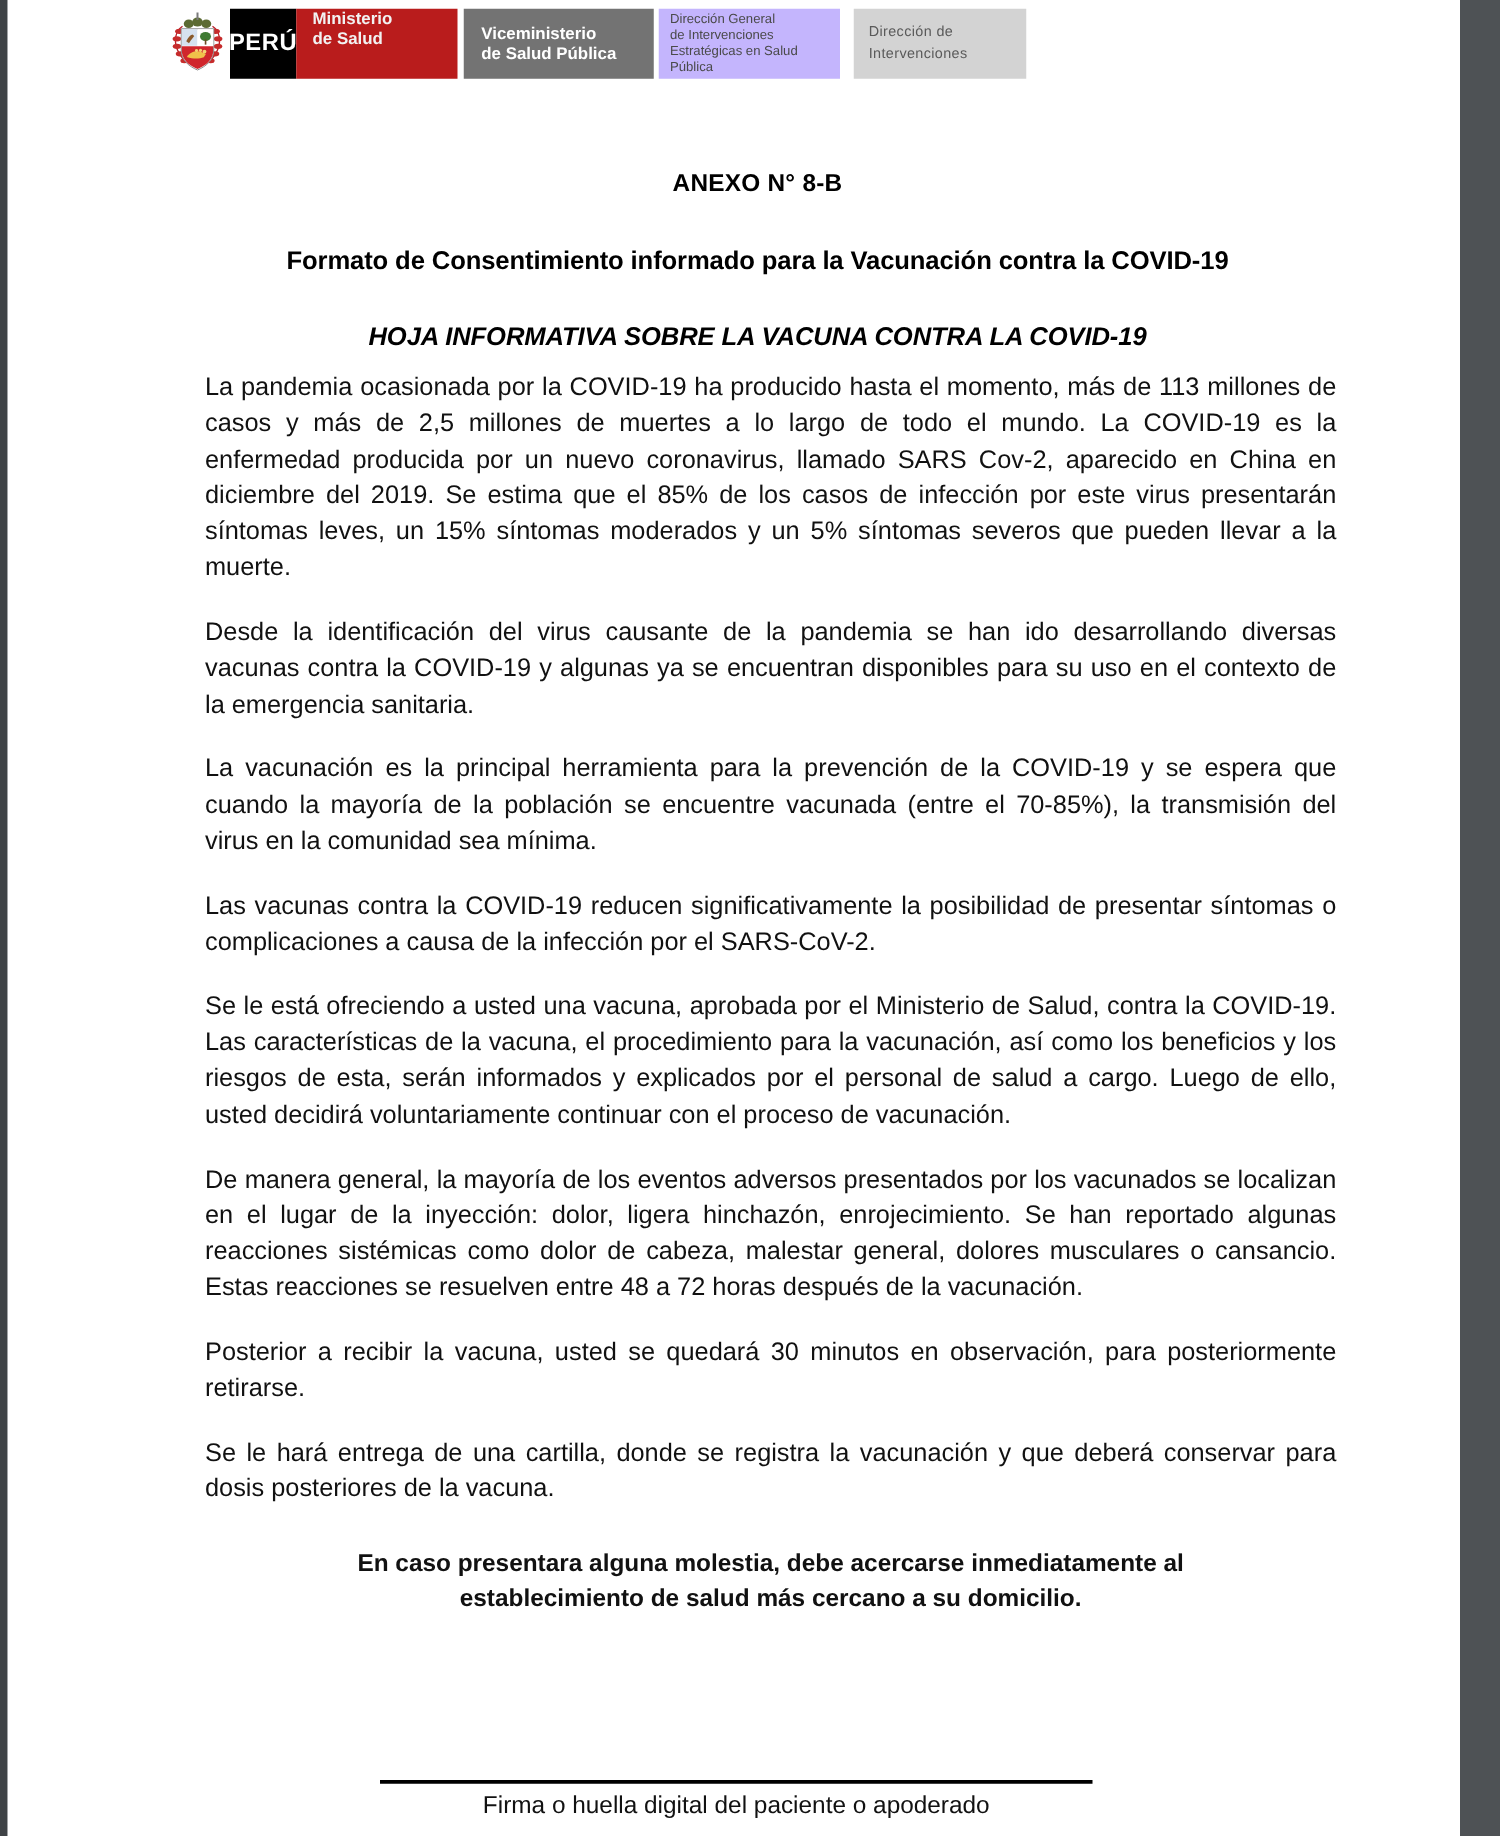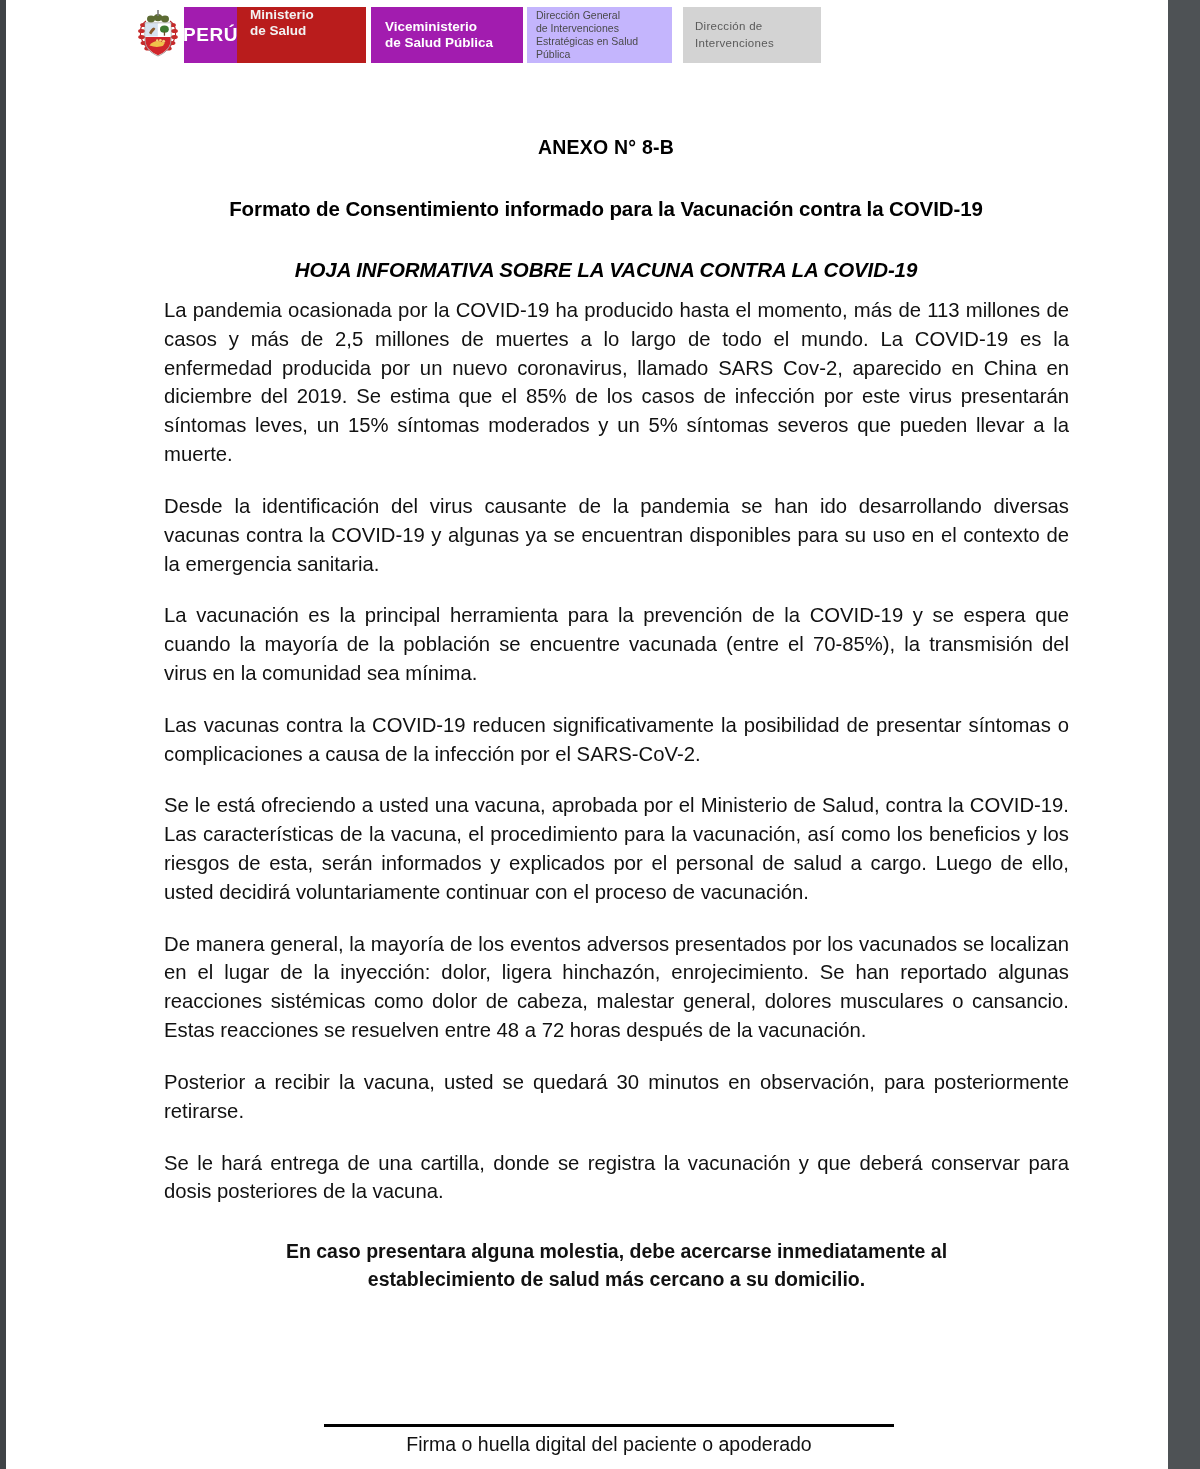--- a/index.html
+++ b/index.html
@@ -49,21 +49,21 @@
   }
   .hdr-seal {
     width: 52px;
     display: flex;
     align-items: center;
     justify-content: center;
     background: #ffffff;
   }
   .hdr-peru {
     width: 53px;
-    background: #a21caf;
+    background: #000000;
     display: flex;
     align-items: center;
     justify-content: center;
   }
   .hdr-peru span {
     color: #ffffff;
     font-weight: bold;
     font-size: 19px;
     letter-spacing: 0.5px;
     font-family: "Liberation Sans", sans-serif;
@@ -78,21 +78,21 @@
   }
   .hdr-min span {
     color: #f2f2f2;
     font-weight: bold;
     font-size: 13.5px;
     line-height: 1.18;
   }
   .hdr-vice {
     width: 152px;
     margin-left: 5px;
-    background: #a21caf;
+    background: #737373;
     display: flex;
     align-items: center;
     padding-left: 14px;
     box-sizing: border-box;
   }
   .hdr-vice span {
     color: #ffffff;
     font-weight: bold;
     font-size: 13.5px;
     line-height: 1.18;
@@ -179,21 +179,21 @@
     font-size: 19.5px !important;
     line-height: 1.45;
     margin-top: 32px !important;
     padding: 0 52px;
     box-sizing: border-box;
   }
 
   
   #signature-block {
     position: absolute;
-    left: 318px;
+    left: 298px;
     top: 1424px;
     width: 570px;
   }
   #signature-rule {
     width: 100%;
     height: 3px;
     background: #000000;
   }
   #signature-caption {
     margin-top: 6px;

